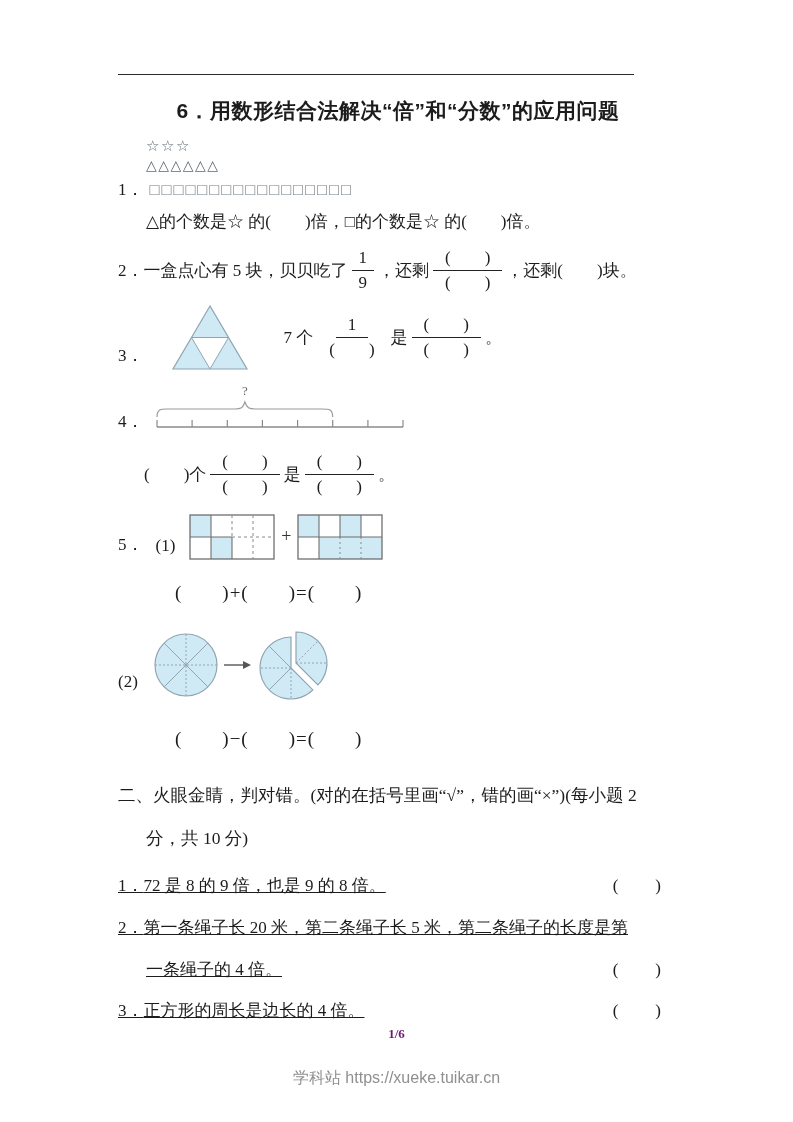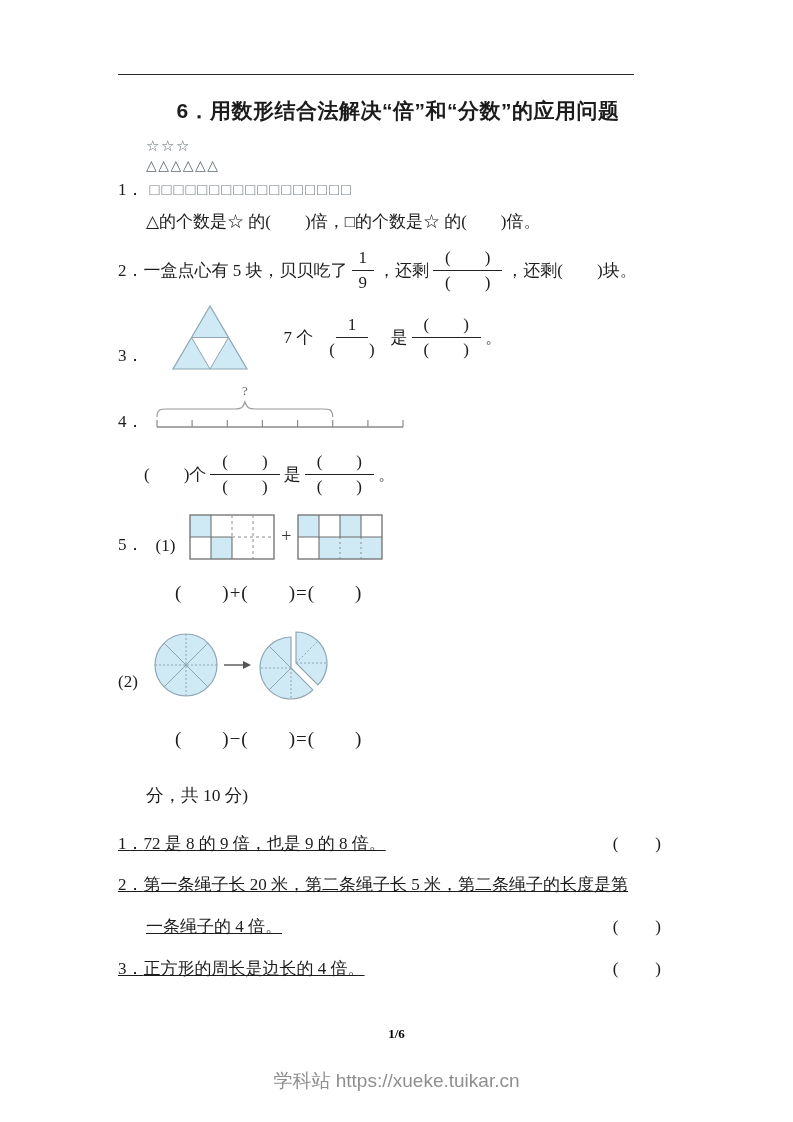--- a/index.html
+++ b/index.html
@@ -46,26 +46,26 @@
   .arrow-wrap { margin:0 4px; display:flex; align-items:center; }
   .s2-heading { margin-top:22px; line-height:2.45; font-size:17.5px; white-space:nowrap; }
   .s2-line2 { padding-left:28px; }
   .judge-list { margin-top:6px; }
   .judge-item { position:relative; line-height:2.45;text-decoration:underline; }
   .j-line2 { padding-left:28px; }
   .j-line2:empty { display:none; }
   .j-ans { position:absolute; right:16px; bottom:0; letter-spacing:1px; }
   .page-num {
     position:absolute; top:1026px; left:0; width:793px; text-align:center;
-    font-size:13px; font-weight:bold; color:#000000;
+    font-size:13px; font-weight:bold; color:#701a75;
   }
   .watermark {
     position:absolute; top:1068px; left:0; width:793px; text-align:center;
     font-family:"Liberation Sans","DejaVu Sans",sans-serif;
-    font-size:19px; color:#8f8f8f;
+    font-size:16px; color:#8f8f8f;
   }
   svg { display:block; }
 </style>
 </head>
 <body>
 
 <div class="page">
   <div class="content">
 
     <div class="rule"></div>
@@ -213,20 +213,21 @@
           <line x1="35" y1="44" x2="13.1" y2="65.9" stroke="#8fa6b2" stroke-width="1"></line>
           <path d="M40,39 L40,8 A31,31 0 0 1 61.9,60.9 Z" fill="#cfe9f5" stroke="#8fa6b2" stroke-width="1.2"></path>
           <line x1="40" y1="39" x2="61.9" y2="17.1" stroke="#8fa6b2" stroke-width="1" stroke-dasharray="2,2"></line>
           <line x1="40" y1="39" x2="71" y2="39" stroke="#8fa6b2" stroke-width="1" stroke-dasharray="2,2"></line>
         </svg>
       </span>
     </div>
     <div class="equation">(　　)−(　　)=(　　)</div>
 
     <div class="s2-heading">
+      <div>二、火眼金睛，判对错。(对的在括号里画“√”，错的画“×”)(每小题 2</div>
       <div class="s2-line2">分，共 10 分)</div>
     </div>
 
     <div class="judge-list">
       <div class="judge-item">
         <span>1．</span><span>72 是 8 的 9 倍，也是 9 的 8 倍。</span>
         
         <span class="j-ans">(　　)</span>
       </div>
       <div class="judge-item">

